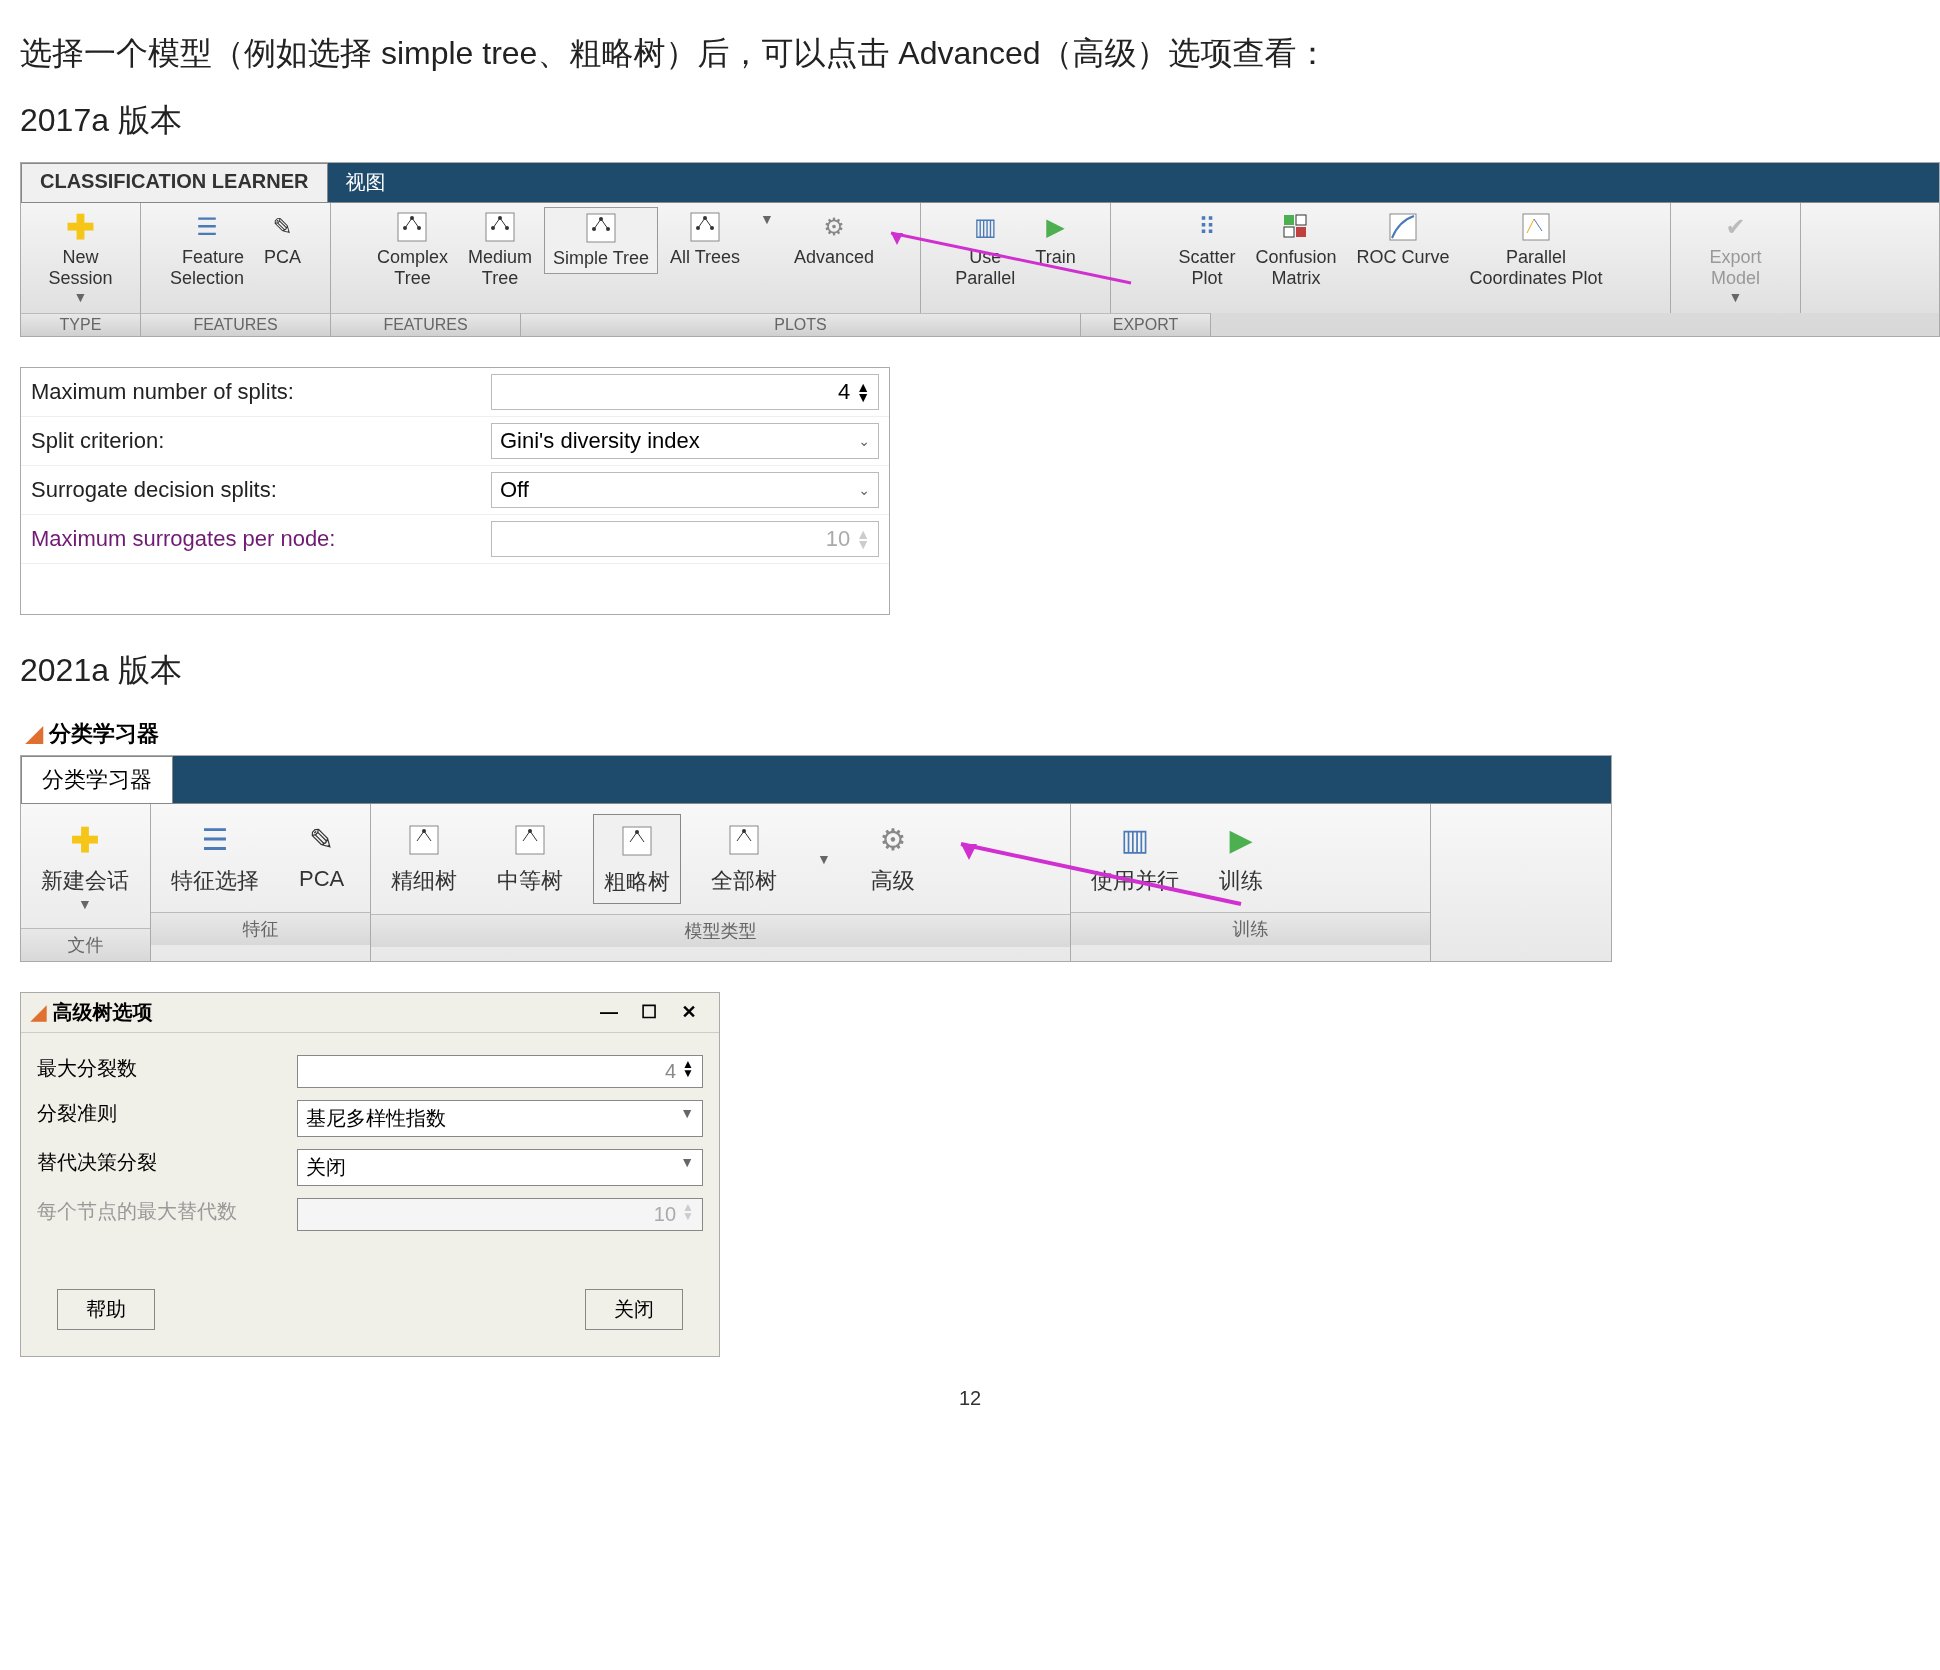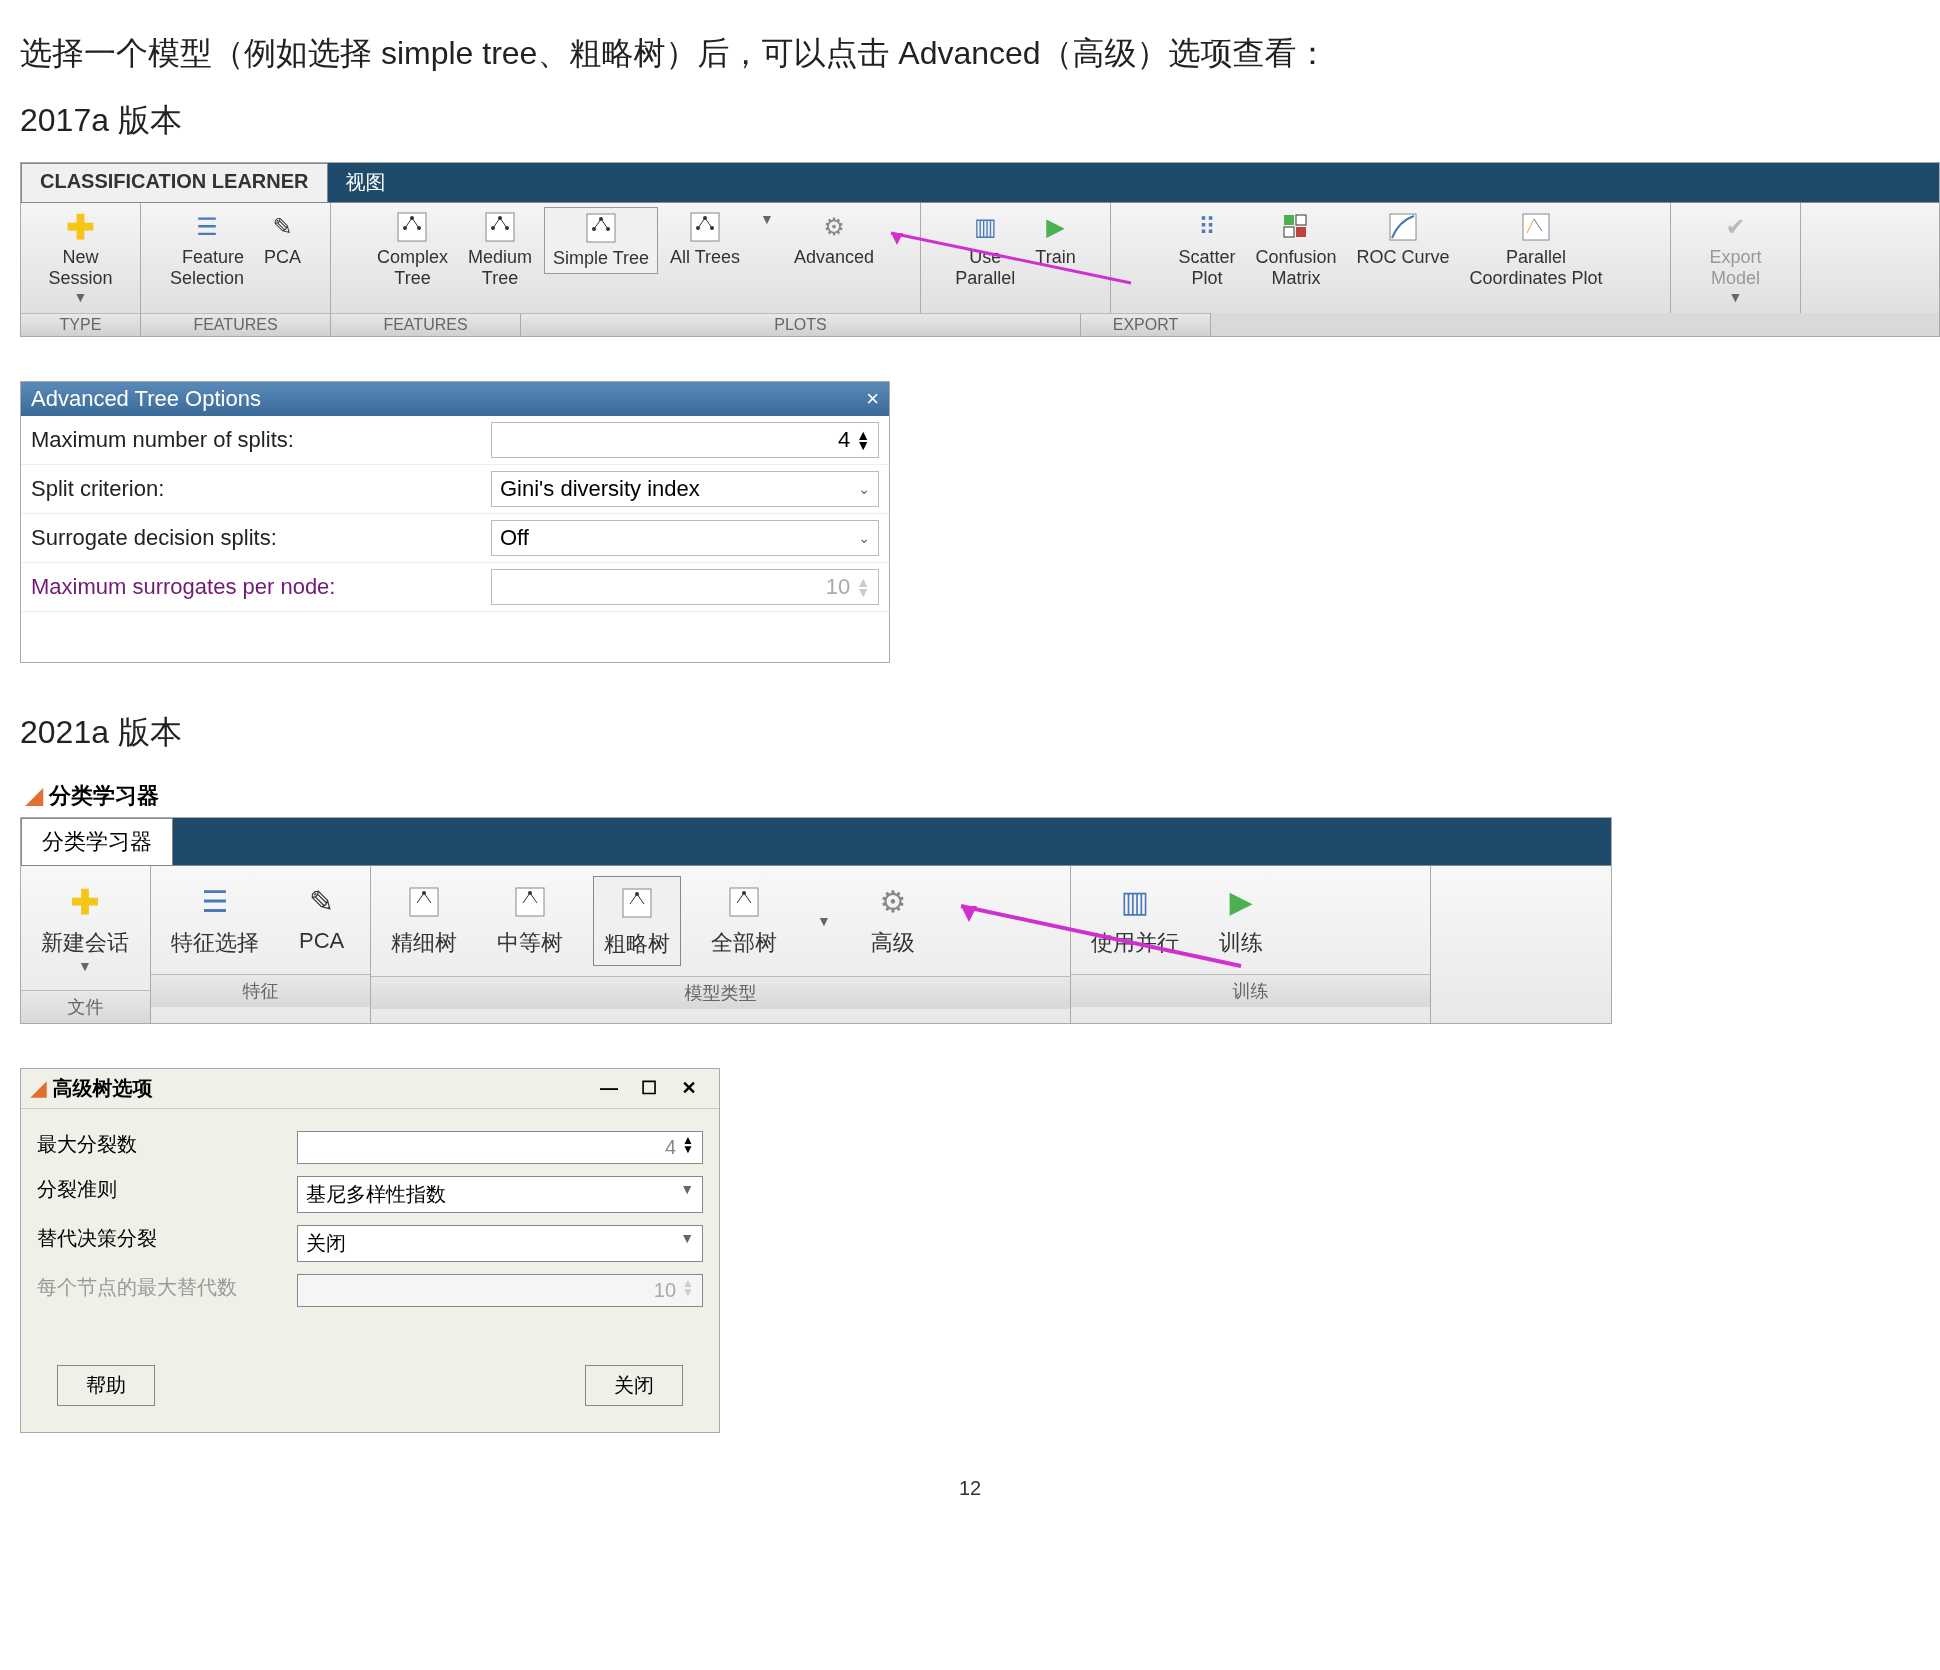--- a/index.html
+++ b/index.html
@@ -1,18 +1,18 @@
 <!DOCTYPE html>
 <html><head>
 <meta charset="utf-8">
 <style>
   * { box-sizing: border-box; margin: 0; padding: 0; }
   body { font-family: "Microsoft YaHei", Arial, sans-serif; background: #fff; padding: 20px; width: 1940px; }
   .doc-text { font-size: 32px; color: #222; margin: 8px 0 16px; line-height: 1.6; }
-  .block { margin-bottom: 44px; }
+  .block { margin-bottom: 30px; }
 
   
   .toolbar2017 { border: 1px solid #aaa; background: linear-gradient(#e8e8e8,#d8d8d8); width: 1920px; position: relative; }
   .tb-tabs { display: flex; border-bottom: 1px solid #888; }
   .tb-tab { padding: 6px 18px; font-size: 20px; }
   .tb-tab.active { background: #f0f0f0; border: 1px solid #888; border-bottom: none; font-weight: bold; color: #333; }
   .tb-tab.inactive { background: #1e4a6b; color: #fff; }
   .tb-body { display: flex; background: linear-gradient(#f5f5f5,#e0e0e0); }
   .tb-group { border-right: 1px solid #aaa; padding: 4px 6px; display: flex; flex-direction: column; align-items: center; }
   .tb-items { display: flex; gap: 4px; align-items: flex-start; }
@@ -247,24 +247,20 @@
   <div class="tb-bottom">
     <div class="tb-group-label" style="width:120px">TYPE</div>
     <div class="tb-group-label" style="width:190px">FEATURES</div>
     <div class="tb-group-label" style="width:190px">FEATURES</div>
     <div class="tb-group-label" style="width:560px">PLOTS</div>
     <div class="tb-group-label" style="width:130px">EXPORT</div>
   </div>
 </div>
 
 <div class="opt-panel block">
-  <div class="opt-title">
-    <span>Advanced Tree Options</span>
-    <span style="cursor:pointer">×</span>
-  </div>
   <div class="opt-row">
     <div class="opt-label">Maximum number of splits:</div>
     <div class="opt-input">
       <span style="flex:1;text-align:right">4</span>
       <span style="font-size:14px;line-height:10px;margin-left:6px">▲<br>▼</span>
     </div>
   </div>
   <div class="opt-row">
     <div class="opt-label">Split criterion:</div>
     <div class="opt-input">

